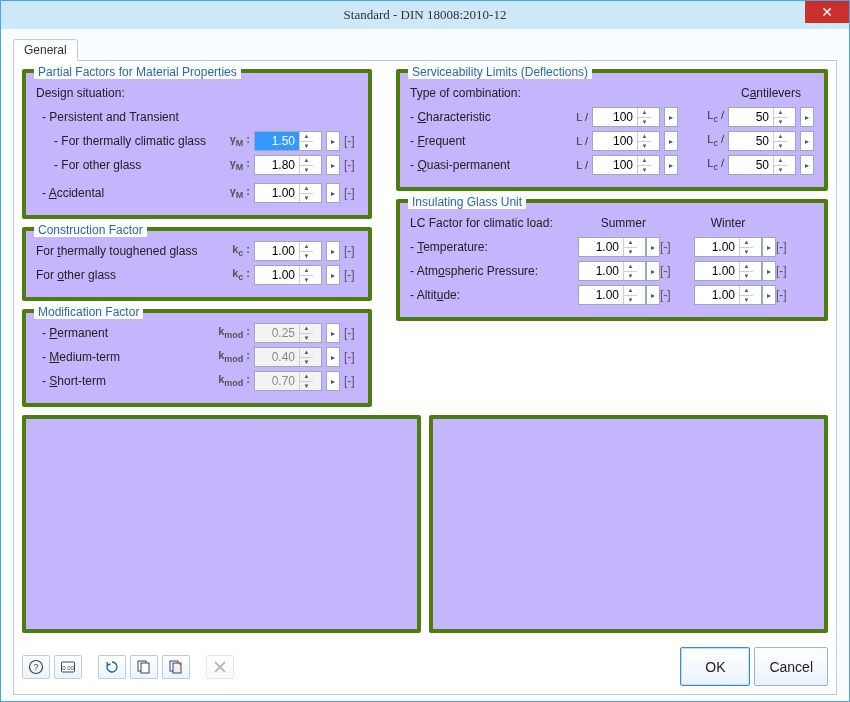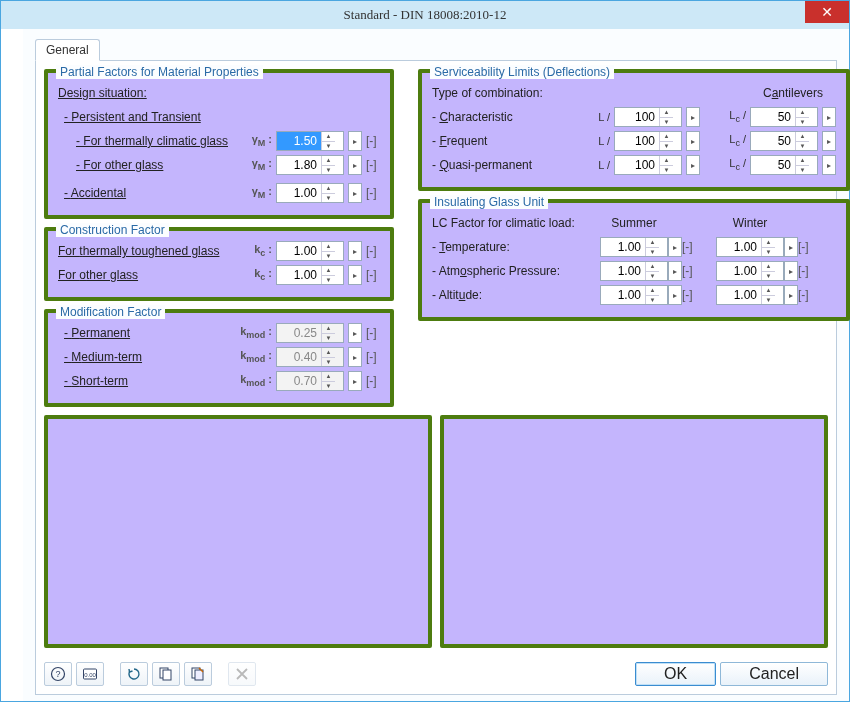--- a/index.html
+++ b/index.html
@@ -1,32 +1,32 @@
 <!DOCTYPE html>
 <html><head>
 <meta charset="utf-8">
 <style>
 * { box-sizing: border-box; }
 body { margin: 0; font-family: "Segoe UI", Tahoma, sans-serif; font-size: 12px; color: #222; background: #fff; }
 .window { width: 850px; height: 702px; background: #fff; border: 1px solid #4aa6e0; display: flex; flex-direction: column; }
 .titlebar { height: 28px; background: linear-gradient(#cde8f7, #cde8f7); display: flex; align-items: center; justify-content: center; position: relative; }
 .titlebar-title { color: #333; font-size: 13px; font-family: Liberation Serif, serif; }
 .close-btn { position: absolute; right: 0; top: 0; width: 44px; height: 22px; background: #c9302c; color: #fff; display: flex; align-items: center; justify-content: center; font-family: Arial; font-size: 14px; cursor: pointer; }
-.body-area { flex: 1; background: #fafdff; padding: 10px 12px 6px 12px; display: flex; flex-direction: column; margin-left: 22px; }
+.body-area { flex: 1; background: #fafdff; padding: 10px 12px 6px 12px; display: flex; flex-direction: column; }
 .tabs { display: flex; align-items: flex-end; height: 22px; position: relative; z-index: 2; }
 .tab { border: 1px solid #bcd; border-bottom: 1px solid #fff; background: #fff; padding: 3px 10px; border-radius: 3px 3px 0 0; color: #333; cursor: pointer; }
 .tabpage { flex: 1; border: 1px solid #bcd; background: #fff; margin-top: -1px; padding: 8px; display: flex; flex-direction: column; gap: 8px; }
 .columns { display: flex; gap: 8px; }
 .col { display: flex; flex-direction: column; gap: 8px; }
 .col.left { width: 400px; }
 .col.right { flex: 1; padding-left: 16px; }
 .group { border: 4px solid #4d7c0f; border-radius: 2px; background: #c4b5fd; position: relative; padding: 8px 10px 10px 10px; }
 .group-title { position: absolute; top: -8px; left: 8px; background: #fbfdff; color: #2a6aa6; padding: 0 4px; font-size: 12px; }
 .row { display: flex; align-items: center; height: 24px; gap: 4px; }
-.row .lbl { flex: 1; white-space: nowrap; overflow: hidden; text-decoration: underline; }
+.row .lbl { flex: 1; white-space: nowrap; overflow: hidden; }
 .row .lbl.indent1 { padding-left: 6px; }
 .row .lbl.indent2 { padding-left: 18px; }
 .sym { width: 40px; text-align: right; color: #555; font-size: 11px; font-weight: bold; }
 .sym sub { font-size: 9px; }
 .spin { display: flex; align-items: stretch; border: 1px solid #9ab; background: #fff; height: 20px; width: 68px; }
 .spin input { border: none; width: 44px; text-align: right; padding: 0 4px; font-size: 12px; background: transparent; outline: none; }
 .spin input.sel { background: #3399ff; color: #fff; }
 .spin input:disabled { color: #888; background: #f3f3f3; }
 .spin.dis { background: #f3f3f3; }
 .spin .arrows { width: 14px; display: flex; flex-direction: column; border-left: 1px solid #ccd; }
@@ -40,21 +40,21 @@
 .svc-row .pre sub { font-size: 9px; }
 .igu-row { display: flex; align-items: center; height: 24px; gap: 0; }
 .igu-row .lbl { width: 168px; white-space: nowrap; }
 .empty-groups { display: flex; gap: 8px; flex: 1; }
 .empty-groups .group { flex: 1; }
 .footer { display: flex; align-items: center; padding: 6px 0 0 0; gap: 4px; }
 .iconbtn { width: 28px; height: 24px; border: 1px solid #bcd; background: linear-gradient(#fff,#eef3f8); display: flex; align-items: center; justify-content: center; cursor: pointer; border-radius: 2px; }
 .iconbtn.dis { opacity: 0.45; cursor: default; }
 .iconbtn svg { width: 16px; height: 16px; }
 .spacer { flex: 1; }
-.btn { min-width: 70px; height: 24px; border: 1px solid #8fb8d8; background: linear-gradient(#fff,#e9f2fa); border-radius: 2px; cursor: pointer; font-size: 16px; color: #222; padding: 0 28px; }
+.btn { min-width: 70px; height: 39px; border: 1px solid #8fb8d8; background: linear-gradient(#fff,#e9f2fa); border-radius: 2px; cursor: pointer; font-size: 14px; color: #222; padding: 0 14px; }
 .btn.default { border-color: #3a8cd0; box-shadow: 0 0 0 1px #bfe0f7 inset; }
 u { text-decoration: underline; }
 </style>
 </head>
 <body>
 
 <div class="window">
   <div class="titlebar">
     <span class="titlebar-title">Standard - DIN 18008:2010-12</span>
     <div class="close-btn">
@@ -276,21 +276,21 @@
                   </div>
                 </div>
               <div class="picker">▸</div>
             </div>
           </div>
 
           <div class="group">
             <div class="group-title">Insulating Glass Unit</div>
             <div class="igu-row">
               <span class="lbl">LC Factor for climatic load:</span>
-              <span style="width:68px;text-align:center">Summer</span>
+              <span style="width:68px;text-align:right">Summer</span>
               <span style="width:14px"></span>
               <span style="width:14px"></span>
               <span style="width:20px"></span>
               <span style="width:68px;text-align:center">Winter</span>
               <span style="width:14px"></span>
               <span style="width:14px"></span>
             </div>
             <div class="igu-row">
               <span class="lbl">- <u>T</u>emperature:</span>
               <div class="spin">

